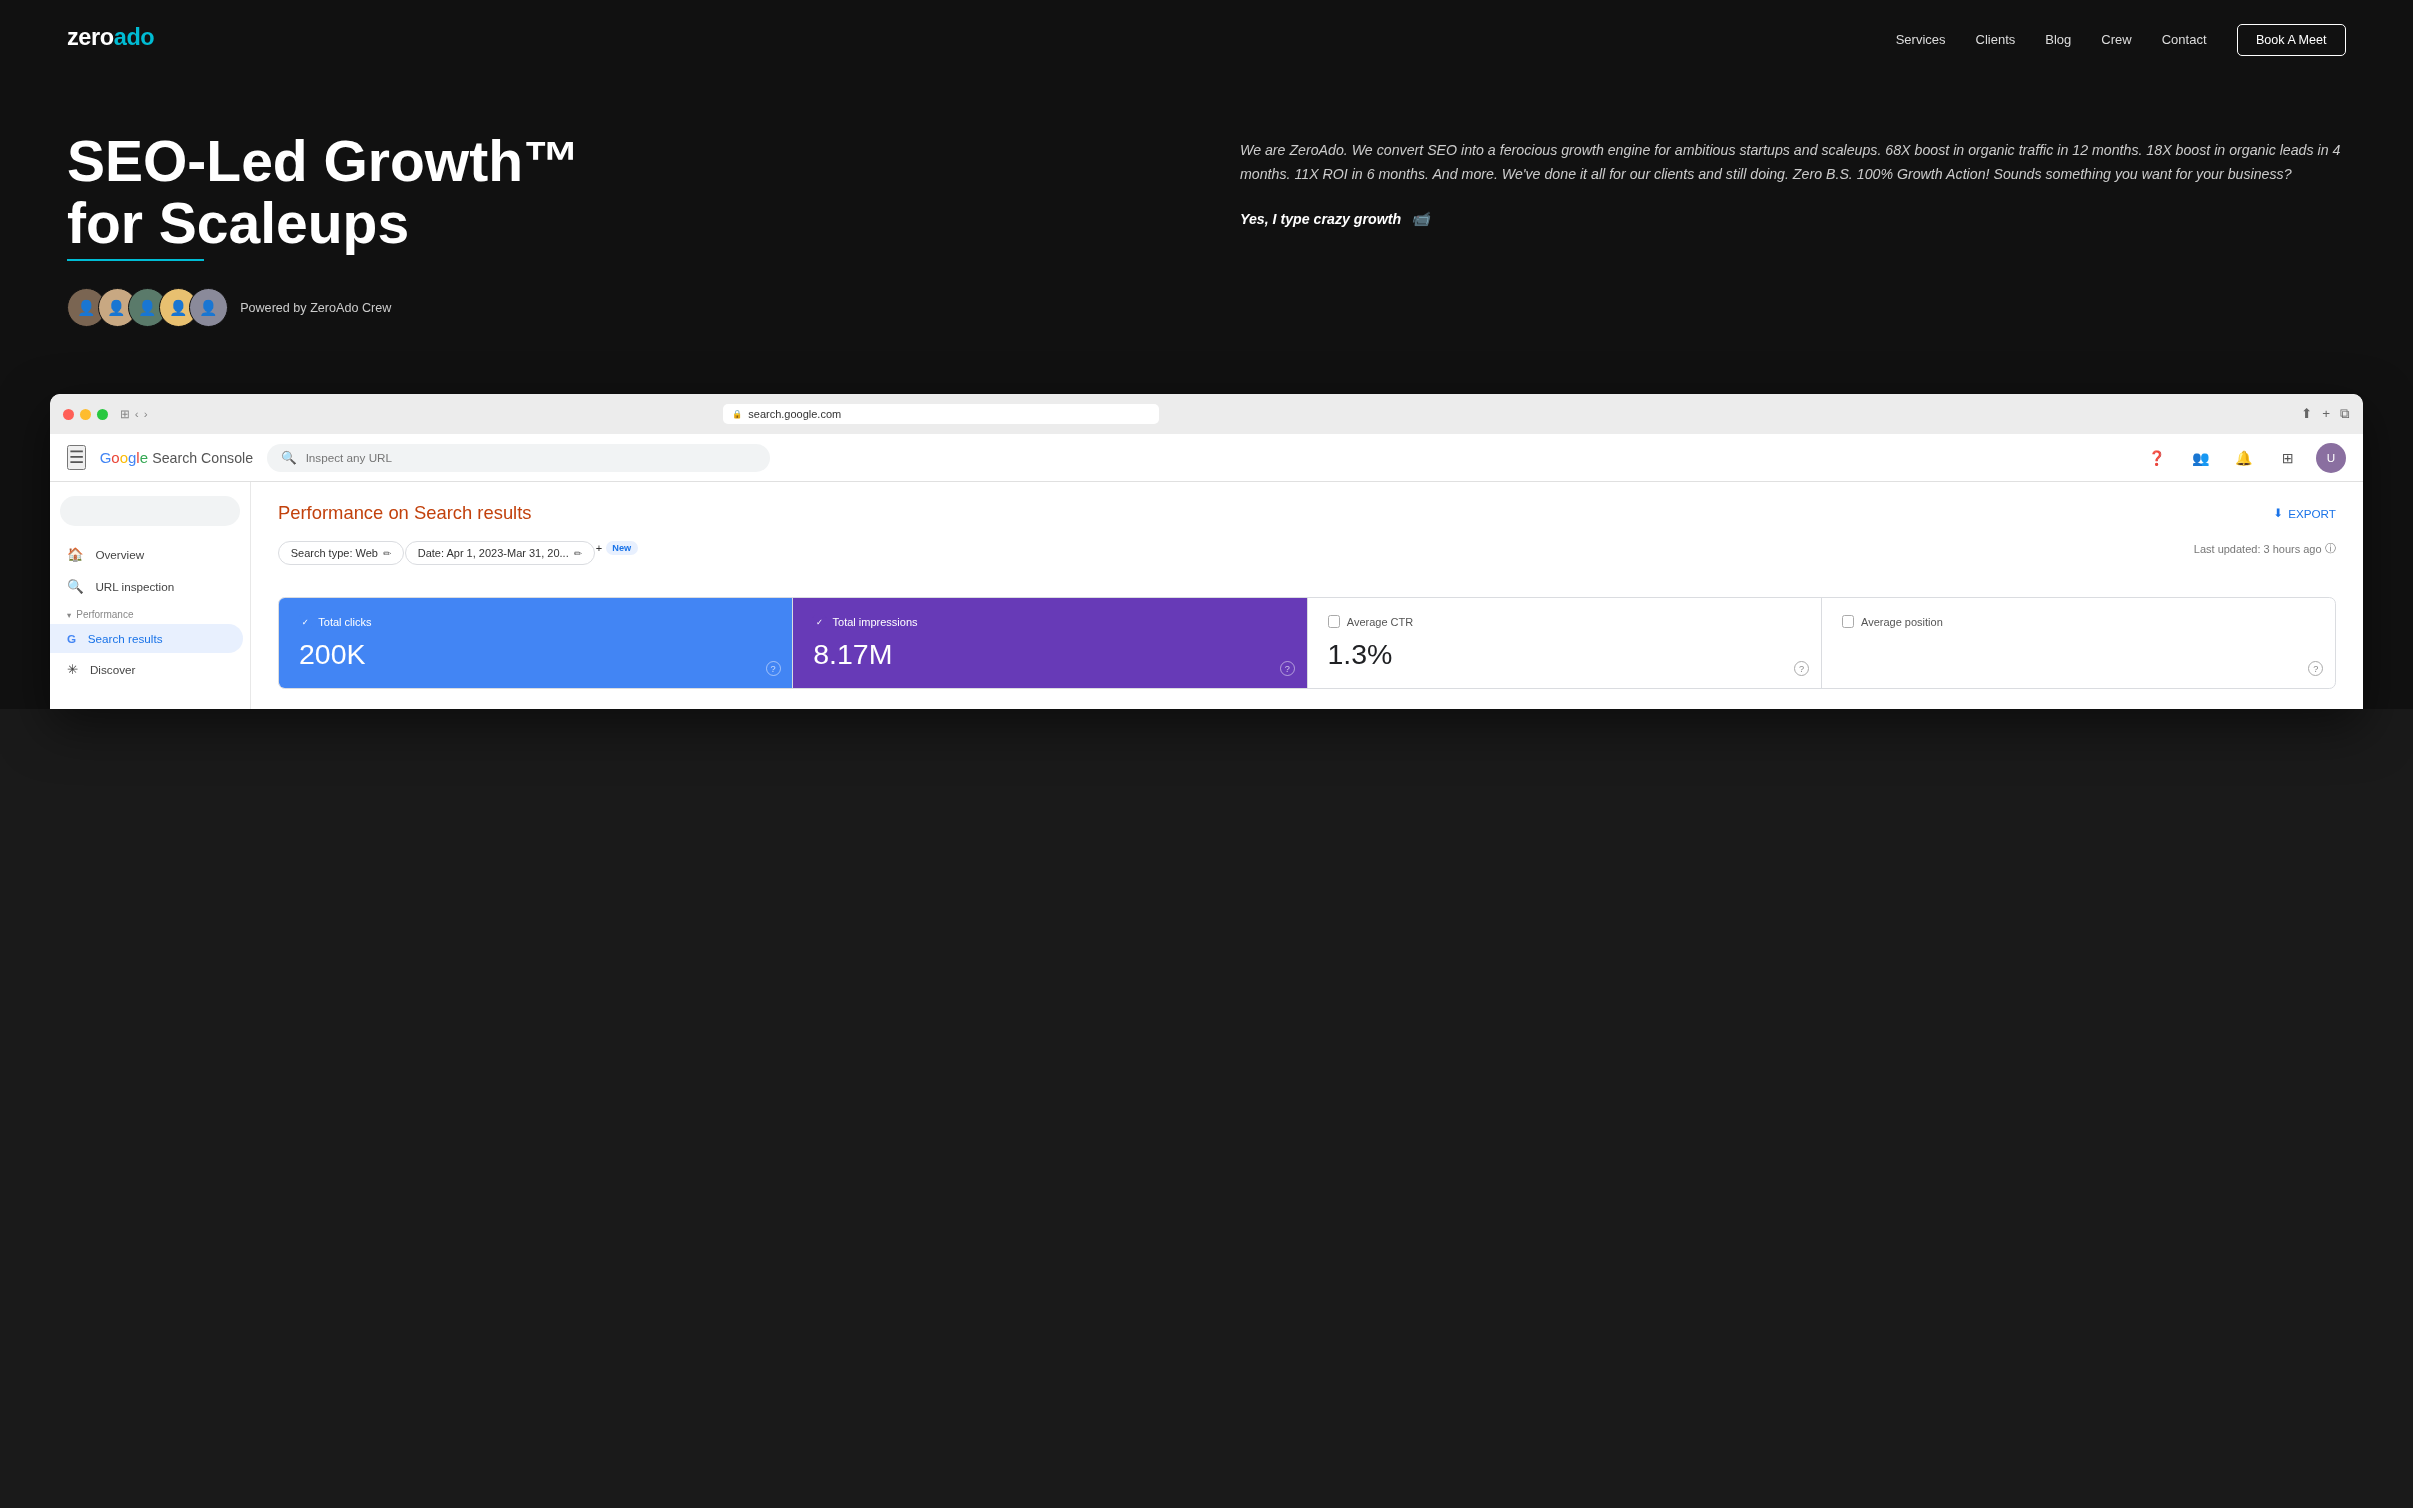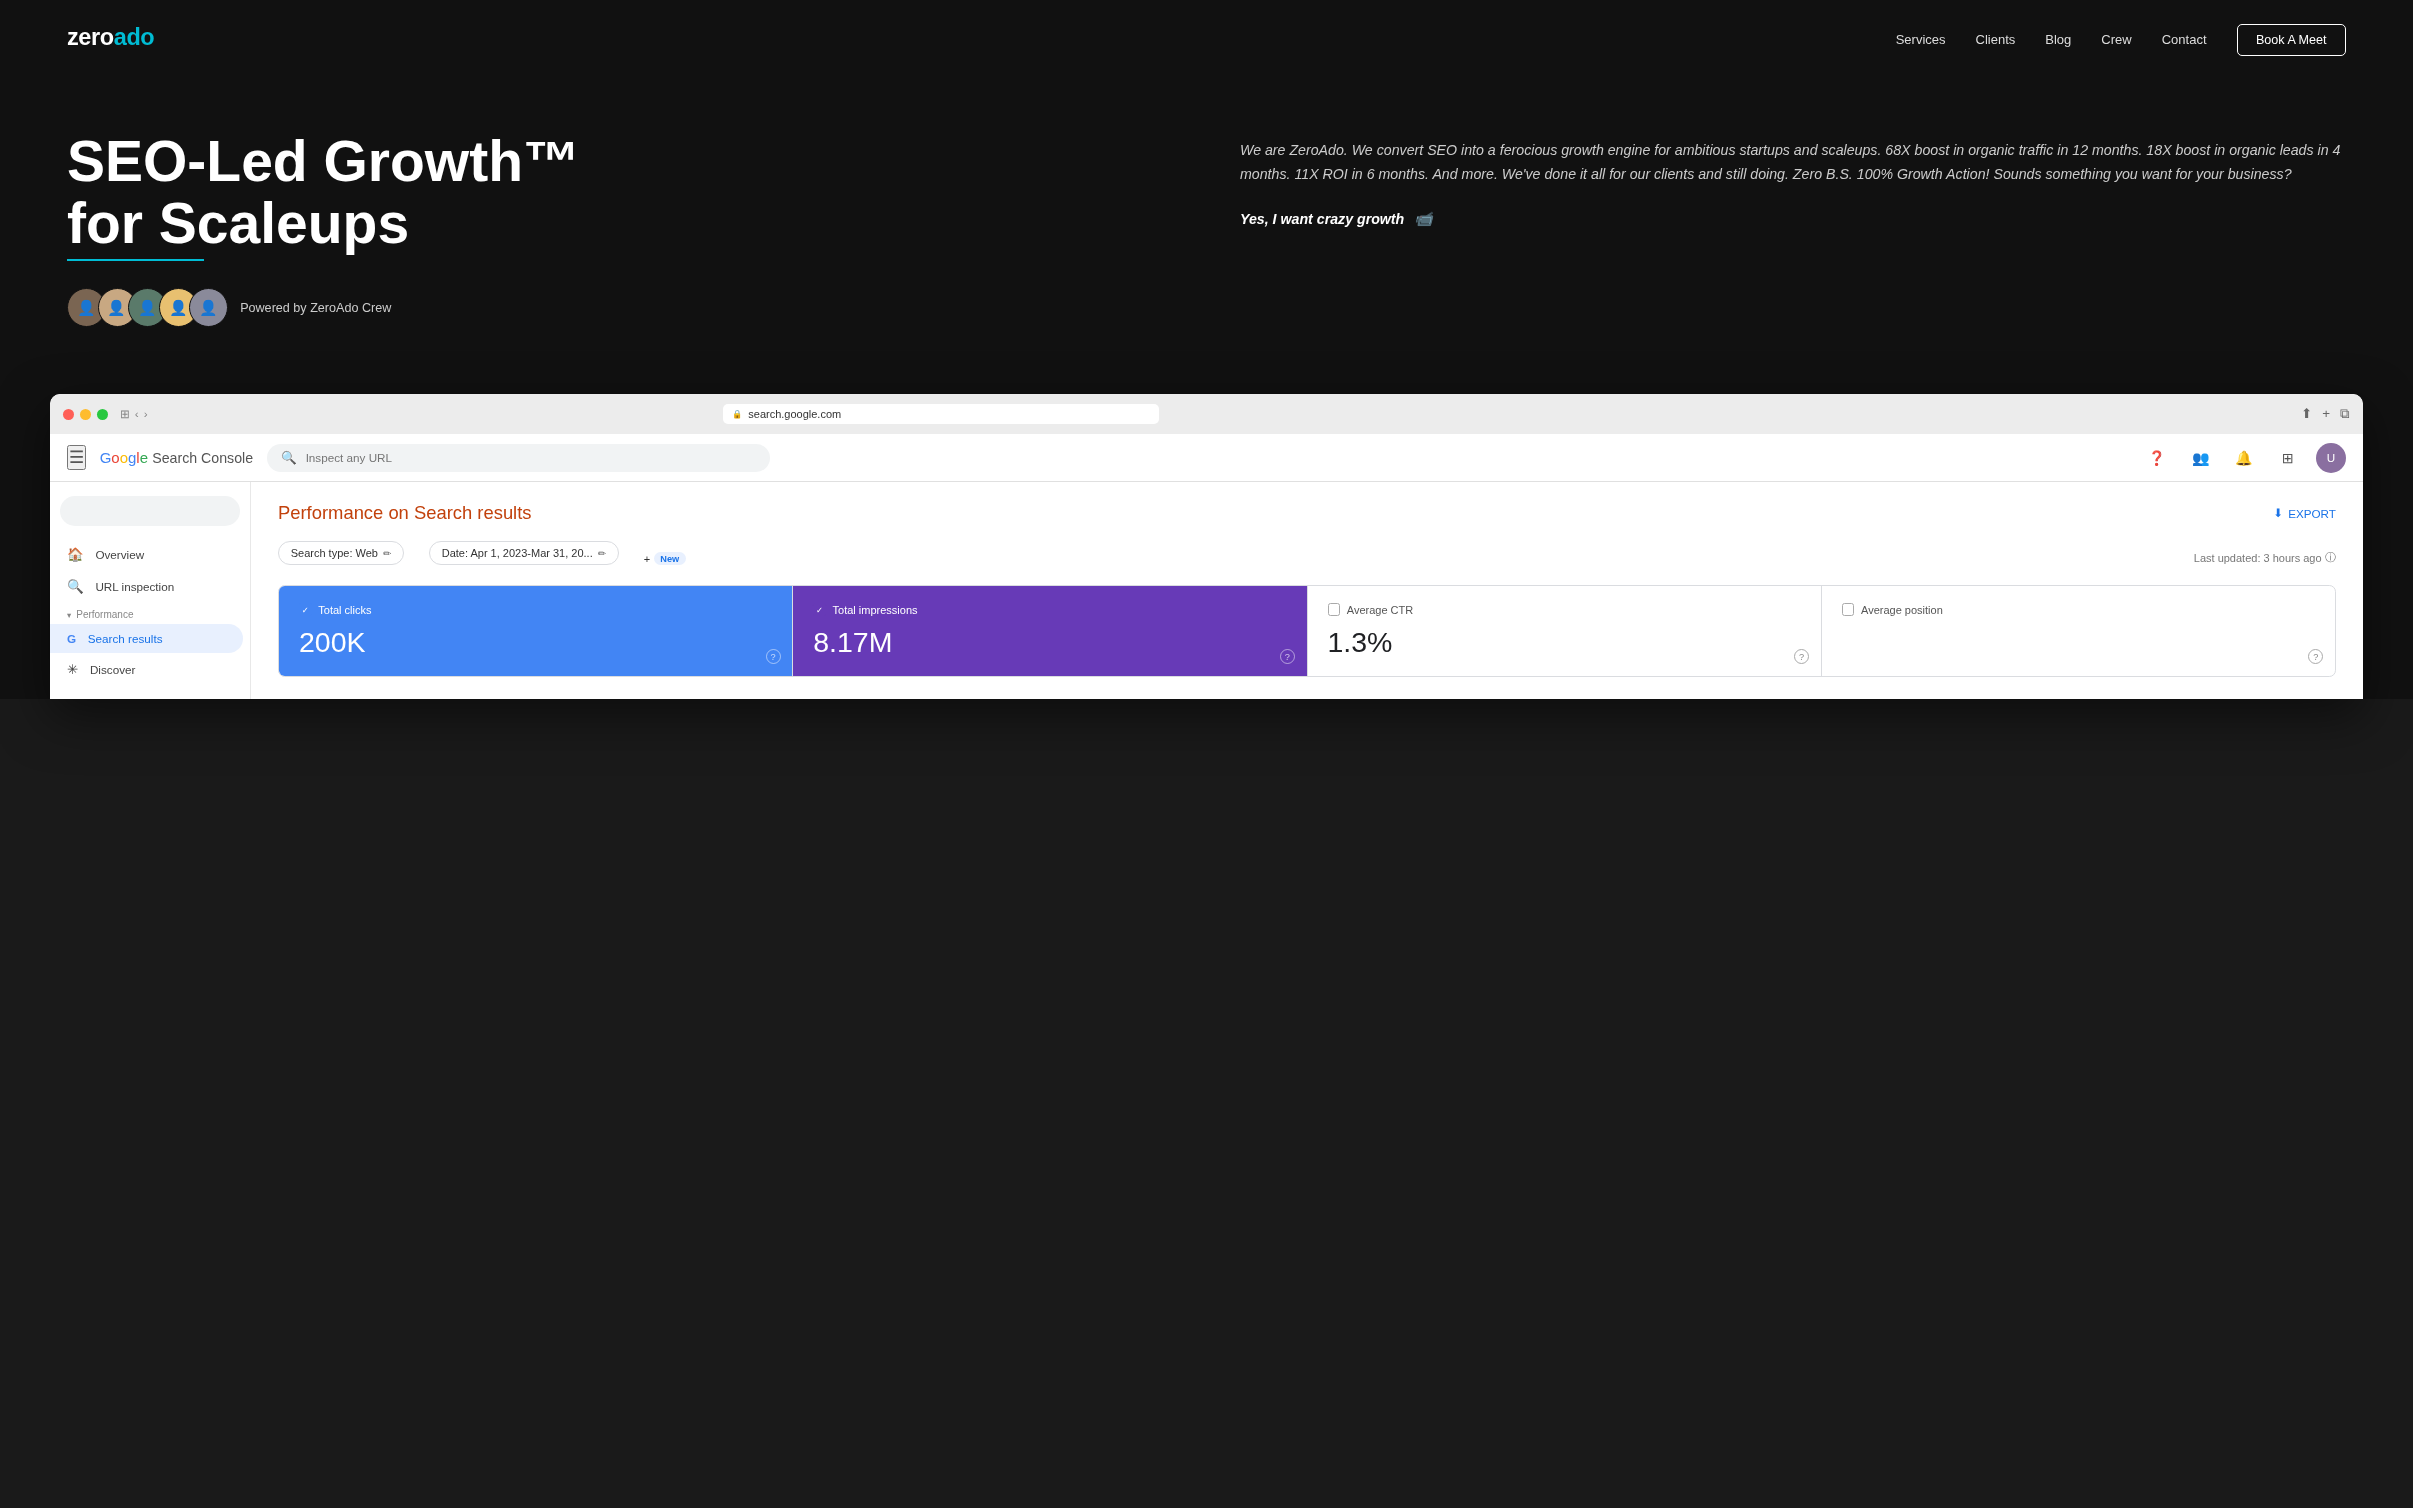--- a/index.html
+++ b/index.html
@@ -322,23 +322,23 @@
       border: none;
       cursor: pointer;
       color: #1a73e8;
       font-size: 11.7px;
       font-weight: 500;
     }
 
     
     .gsc-filters {
       display: flex;
-      align-items: flex-end;
-      gap: 25px;
-      margin-bottom: 20px;
+      align-items: flex-start;
+      gap: 1px;
+      margin-bottom: 32px;
       flex-wrap: wrap;
     }
     .gsc-filter-chip {
       border: 0.8px solid #dadce0;
       border-radius: 17px;
       padding: 5px 11.7px;
       font-size: 11px;
       color: #333;
       cursor: pointer;
       background: #fff;
@@ -469,21 +469,21 @@
           <div class="avatar avatar-3">👤</div>
           <div class="avatar avatar-4">👤</div>
           <div class="avatar avatar-5">👤</div>
         </div>
         <span class="crew-label">Powered by ZeroAdo Crew</span>
       </div>
     </div>
     <div class="hero-right">
       <p class="hero-desc">We are ZeroAdo. We convert SEO into a ferocious growth engine for ambitious startups and scaleups. 68X boost in organic traffic in 12 months. 18X boost in organic leads in 4 months. 11X ROI in 6 months. And more. We've done it all for our clients and still doing. Zero B.S. 100% Growth Action! Sounds something you want for your business?</p>
       <div class="hero-cta">
-        <span class="hero-cta-text">Yes, I want crazy growth</span>
+        <span class="hero-cta-text">Yes, I type crazy growth</span>
         <span class="video-icon">📹</span>
       </div>
     </div>
   </section>
 
   <div class="inner-browser-wrapper">
 
     <div class="inner-browser-chrome">
       <div class="inner-traffic-lights">
         <div class="itl itl-red"></div>

